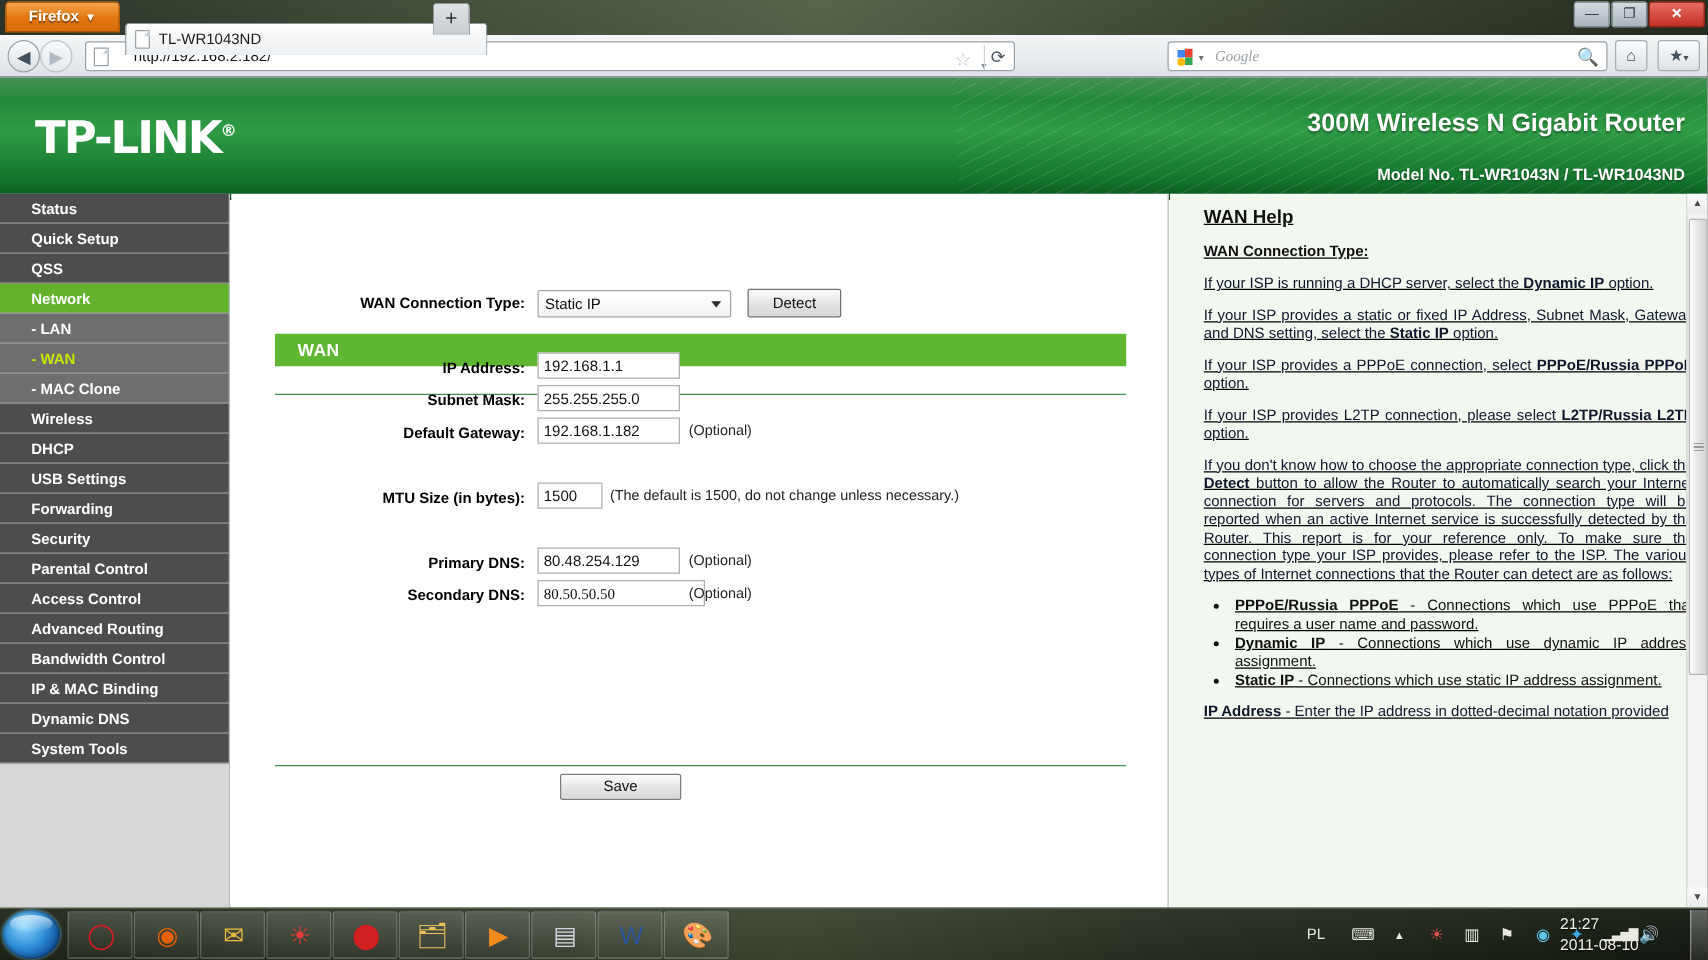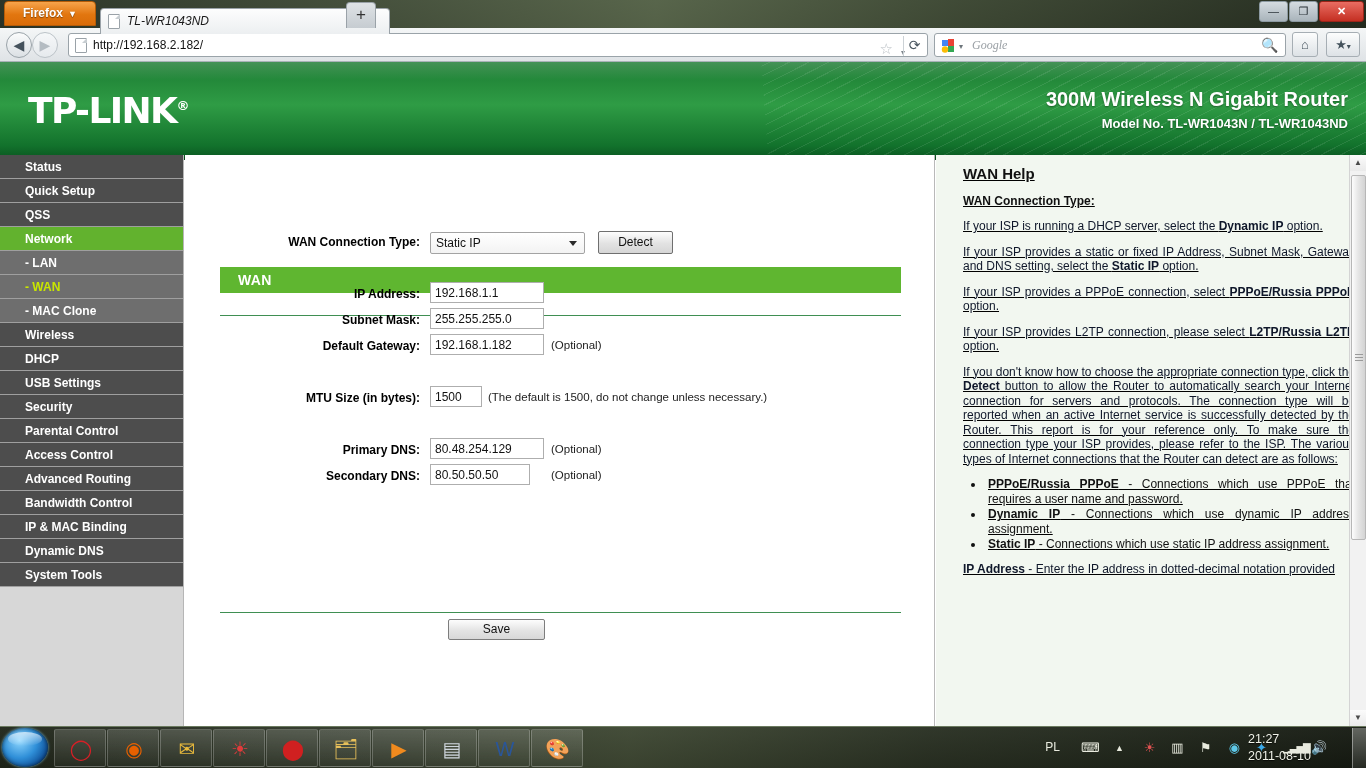--- a/index.html
+++ b/index.html
@@ -27,21 +27,21 @@
   }
   #firefox-btn {
     position: absolute; left: 4px; top: 1px; width: 92px; height: 25px;
     background: linear-gradient(#f7a44b, #e2760f 55%, #d96c09);
     border: 1px solid #b55c08; border-top-left-radius: 4px; border-top-right-radius: 4px;
     color: #fff; font-size: 12px; font-weight: bold; text-align: center;
     line-height: 23px; text-shadow: 0 1px 1px rgba(0,0,0,.45);
     z-index: 3;
   }
   #firefox-btn .caret { font-size: 9px; margin-left: 5px; }
-  #tabstrip { position:absolute; left: 100px; top: 8px; height: 26px; z-index: 3; font-style: italic; }
+  #tabstrip { position:absolute; left: 100px; top: 18px; height: 26px; z-index: 3; }
   .tab {
     position: relative; float: left; height: 26px; width: 290px;
     background: linear-gradient(#fdfdfd, #eceff1);
     border: 1px solid #9aa2a8; border-bottom: none;
     border-top-left-radius: 4px; border-top-right-radius: 4px;
     font-size: 12px; color: #1a1a1a; line-height: 25px;
     padding-left: 26px; overflow: hidden; white-space: nowrap;
   }
   .tab .page-ico {
     position:absolute; left: 7px; top: 5px; width: 12px; height: 15px;
@@ -78,23 +78,23 @@
   }
   .navbtn-circle {
     position: absolute; top: 4px; width: 26px; height: 26px; border-radius: 50%;
     background: linear-gradient(#fbfcfc, #dbe0e4);
     border: 1px solid #9aa3a9;
     font-size: 14px; color: #45525c; text-align: center; line-height: 24px;
   }
   #back-btn { left: 6px; }
   #fwd-btn { left: 32px; border-color:#bcc3c8; color: #b4bcc2; background: linear-gradient(#f6f8f9,#e6eaed);}
   #urlbar {
-    position: absolute; left: 68px; top: 5px; width: 860px; height: 24px;
+    position: absolute; left: 68px; top: 5px; width: 744px; height: 24px;
     background: #fff; border: 1px solid #9aa3a9; border-radius: 3px;
-    font-size: 12px; color: #111; line-height: 23px; padding-left: 24px;
+    font-size: 12px; color: #111; line-height: 23px; padding-left: 38px;
   }
   #urlbar .page-ico2 {
     position:absolute; left:6px; top:4px; width:12px; height:15px;
     background:#fff; border:1px solid #9aa2a8; border-radius:1px;
   }
   #urlbar .page-ico2::after{
     content:""; position:absolute; right:-1px; top:-1px; border-width:0 0 5px 5px;
     border-style:solid; border-color: transparent transparent #c8ced2 transparent;
   }
   #star-btn { position: absolute; right: 34px; top: 3px; font-size: 15px; color: #b9bfc4; }
@@ -150,21 +150,21 @@
     background: linear-gradient(rgba(255,255,255,.18), rgba(255,255,255,0));
   }
   #tp-logo {
     position: absolute; left: 28px; top: 28px;
     color: #fff; font-size: 36px; font-weight: bold; letter-spacing: -1.6px;
     font-family: "DejaVu Sans", sans-serif;
   }
   #tp-logo .reg { font-size: 13px; vertical-align: super; letter-spacing: 0; }
   #tp-model { position: absolute; right: 18px; top: 26px; text-align: right; color: #fff; }
   #tp-model .line1 { font-size: 20px; font-weight: bold; text-shadow: 0 1px 2px rgba(0,0,0,.4); }
-  #tp-model .line2 { font-size: 13px; font-weight: bold; margin-top: 5px; text-shadow: 0 1px 2px rgba(0,0,0,.4); }
+  #tp-model .line2 { font-size: 13px; font-weight: bold; margin-top: 21px; text-shadow: 0 1px 2px rgba(0,0,0,.4); }
 
   #body-row { position: absolute; left:0; top: 93px; width: 1366px; height: 571px; }
 
   
   #sidebar {
     position: absolute; left: 0; top: 0; width: 184px; height: 571px;
     background: #d7d7d7;
     border-right: 1px solid #b6b6b6;
   }
   .menu-item {
@@ -402,20 +402,21 @@
             <div class="menu-item"><span>Status</span></div>
             <div class="menu-item"><span>Quick Setup</span></div>
             <div class="menu-item"><span>QSS</span></div>
             <div class="menu-item active"><span>Network</span></div>
             <div class="menu-item sub"><span>- LAN</span></div>
             <div class="menu-item sub current"><span>- WAN</span></div>
             <div class="menu-item sub"><span>- MAC Clone</span></div>
             <div class="menu-item"><span>Wireless</span></div>
             <div class="menu-item"><span>DHCP</span></div>
             <div class="menu-item"><span>USB Settings</span></div>
+            <div class="menu-item"><span>Forwarding</span></div>
             <div class="menu-item"><span>Security</span></div>
             <div class="menu-item"><span>Parental Control</span></div>
             <div class="menu-item"><span>Access Control</span></div>
             <div class="menu-item"><span>Advanced Routing</span></div>
             <div class="menu-item"><span>Bandwidth Control</span></div>
             <div class="menu-item"><span>IP &amp; MAC Binding</span></div>
             <div class="menu-item"><span>Dynamic DNS</span></div>
             <div class="menu-item"><span>System Tools</span></div>
           </div>
         <div class="filler"></div>
@@ -444,21 +445,21 @@
 
         <div class="flabel" style="left:35px; top:236px; width:200px;">MTU Size (in bytes):</div>
         <div class="finput" style="left:245px; top:231px; width:52px;">1500</div>
         <div class="fnote" style="left:303px; top:236px;">(The default is 1500, do not change unless necessary.)</div>
 
         <div class="flabel" style="left:35px; top:288px; width:200px;">Primary DNS:</div>
         <div class="finput" style="left:245px; top:283px; width:114px;">80.48.254.129</div>
         <div class="fnote" style="left:366px; top:288px;">(Optional)</div>
 
         <div class="flabel" style="left:35px; top:314px; width:200px;">Secondary DNS:</div>
-        <div class="finput" style="left:245px; top:309px; width:100px;">80.50.50.50</div>
+        <div class="finput" style="left:245px; top:309px; width:134px;font-family:Liberation Serif, serif;">80.50.50.50</div>
         <div class="fnote" style="left:366px; top:314px;">(Optional)</div>
 
         <div id="hr-bottom"></div>
         <div id="save-btn">Save</div>
       </div>
 
       <div id="help">
         <div id="help-inner">
           <h2>WAN Help</h2>
           <div class="subhead">WAN Connection Type:</div>

